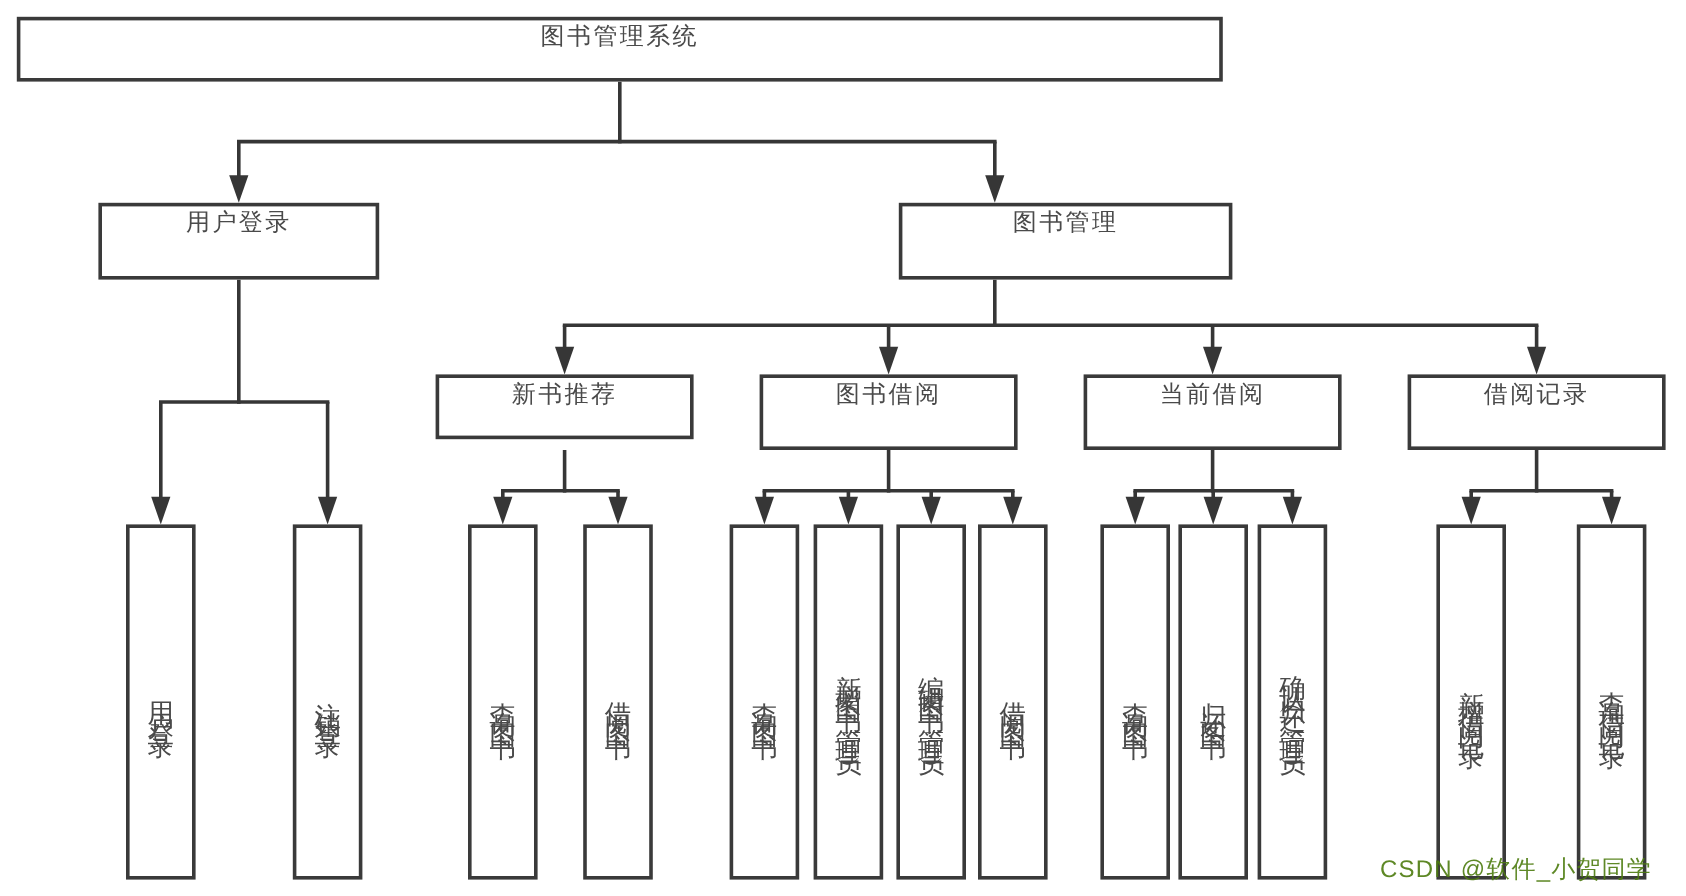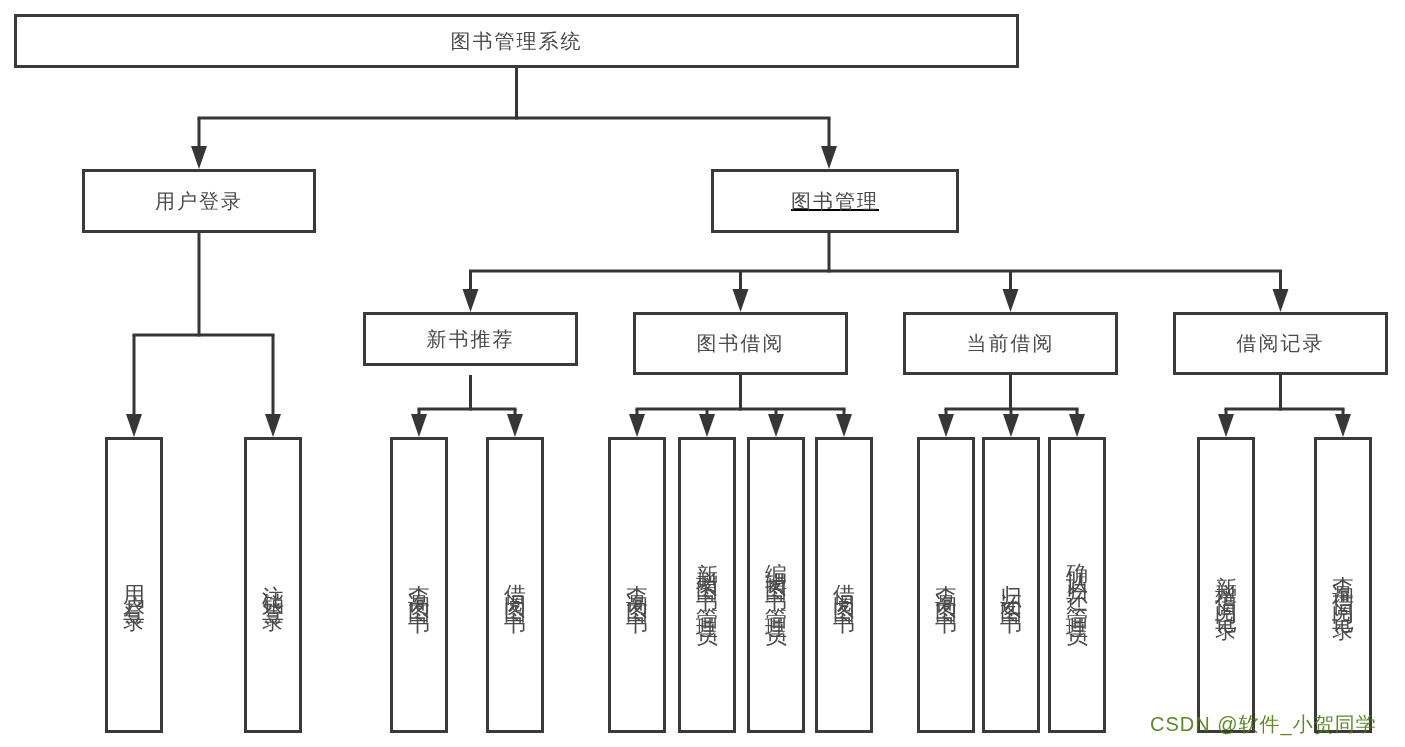--- a/index.html
+++ b/index.html
@@ -18,21 +18,20 @@
     pointer-events: none;
   }
   .connector-layer line { stroke: #363636; stroke-width: 3; }
   .connector-layer polygon { fill: #363636; }
   .hbox {
     position: absolute;
     box-sizing: border-box;
     background: #ffffff;
     border: 3px solid #3a3a3a;
     display: flex;
-    align-items: center;
     justify-content: center;
   }
   .hbox .label {
     font-size: 20px;
     color: #4a4a4a;
     letter-spacing: 2px;
     white-space: nowrap;
   }
   .vbox {
     position: absolute;
@@ -147,21 +146,21 @@
     </g>
   </svg>
 
   <div class="hbox" style="left:14px; top:14px; width:1005px; height:54px;">
     <span class="label">图书管理系统</span>
   </div>
 
   <div class="hbox" style="left:82px; top:169px; width:234px; height:64px;">
     <span class="label">用户登录</span>
   </div>
-  <div class="hbox" style="left:711px; top:169px; width:248px; height:64px;text-decoration:underline;">
+  <div class="hbox" style="left:749px; top:169px; width:278px; height:64px;">
     <span class="label">图书管理</span>
   </div>
 
   <div class="hbox" style="left:363px; top:312px; width:215px; height:54px;">
     <span class="label">新书推荐</span>
   </div>
   <div class="hbox" style="left:903px; top:312px; width:215px; height:63px;">
     <span class="label">当前借阅</span>
   </div>
   <div class="hbox" style="left:633px; top:312px; width:215px; height:63px;">

